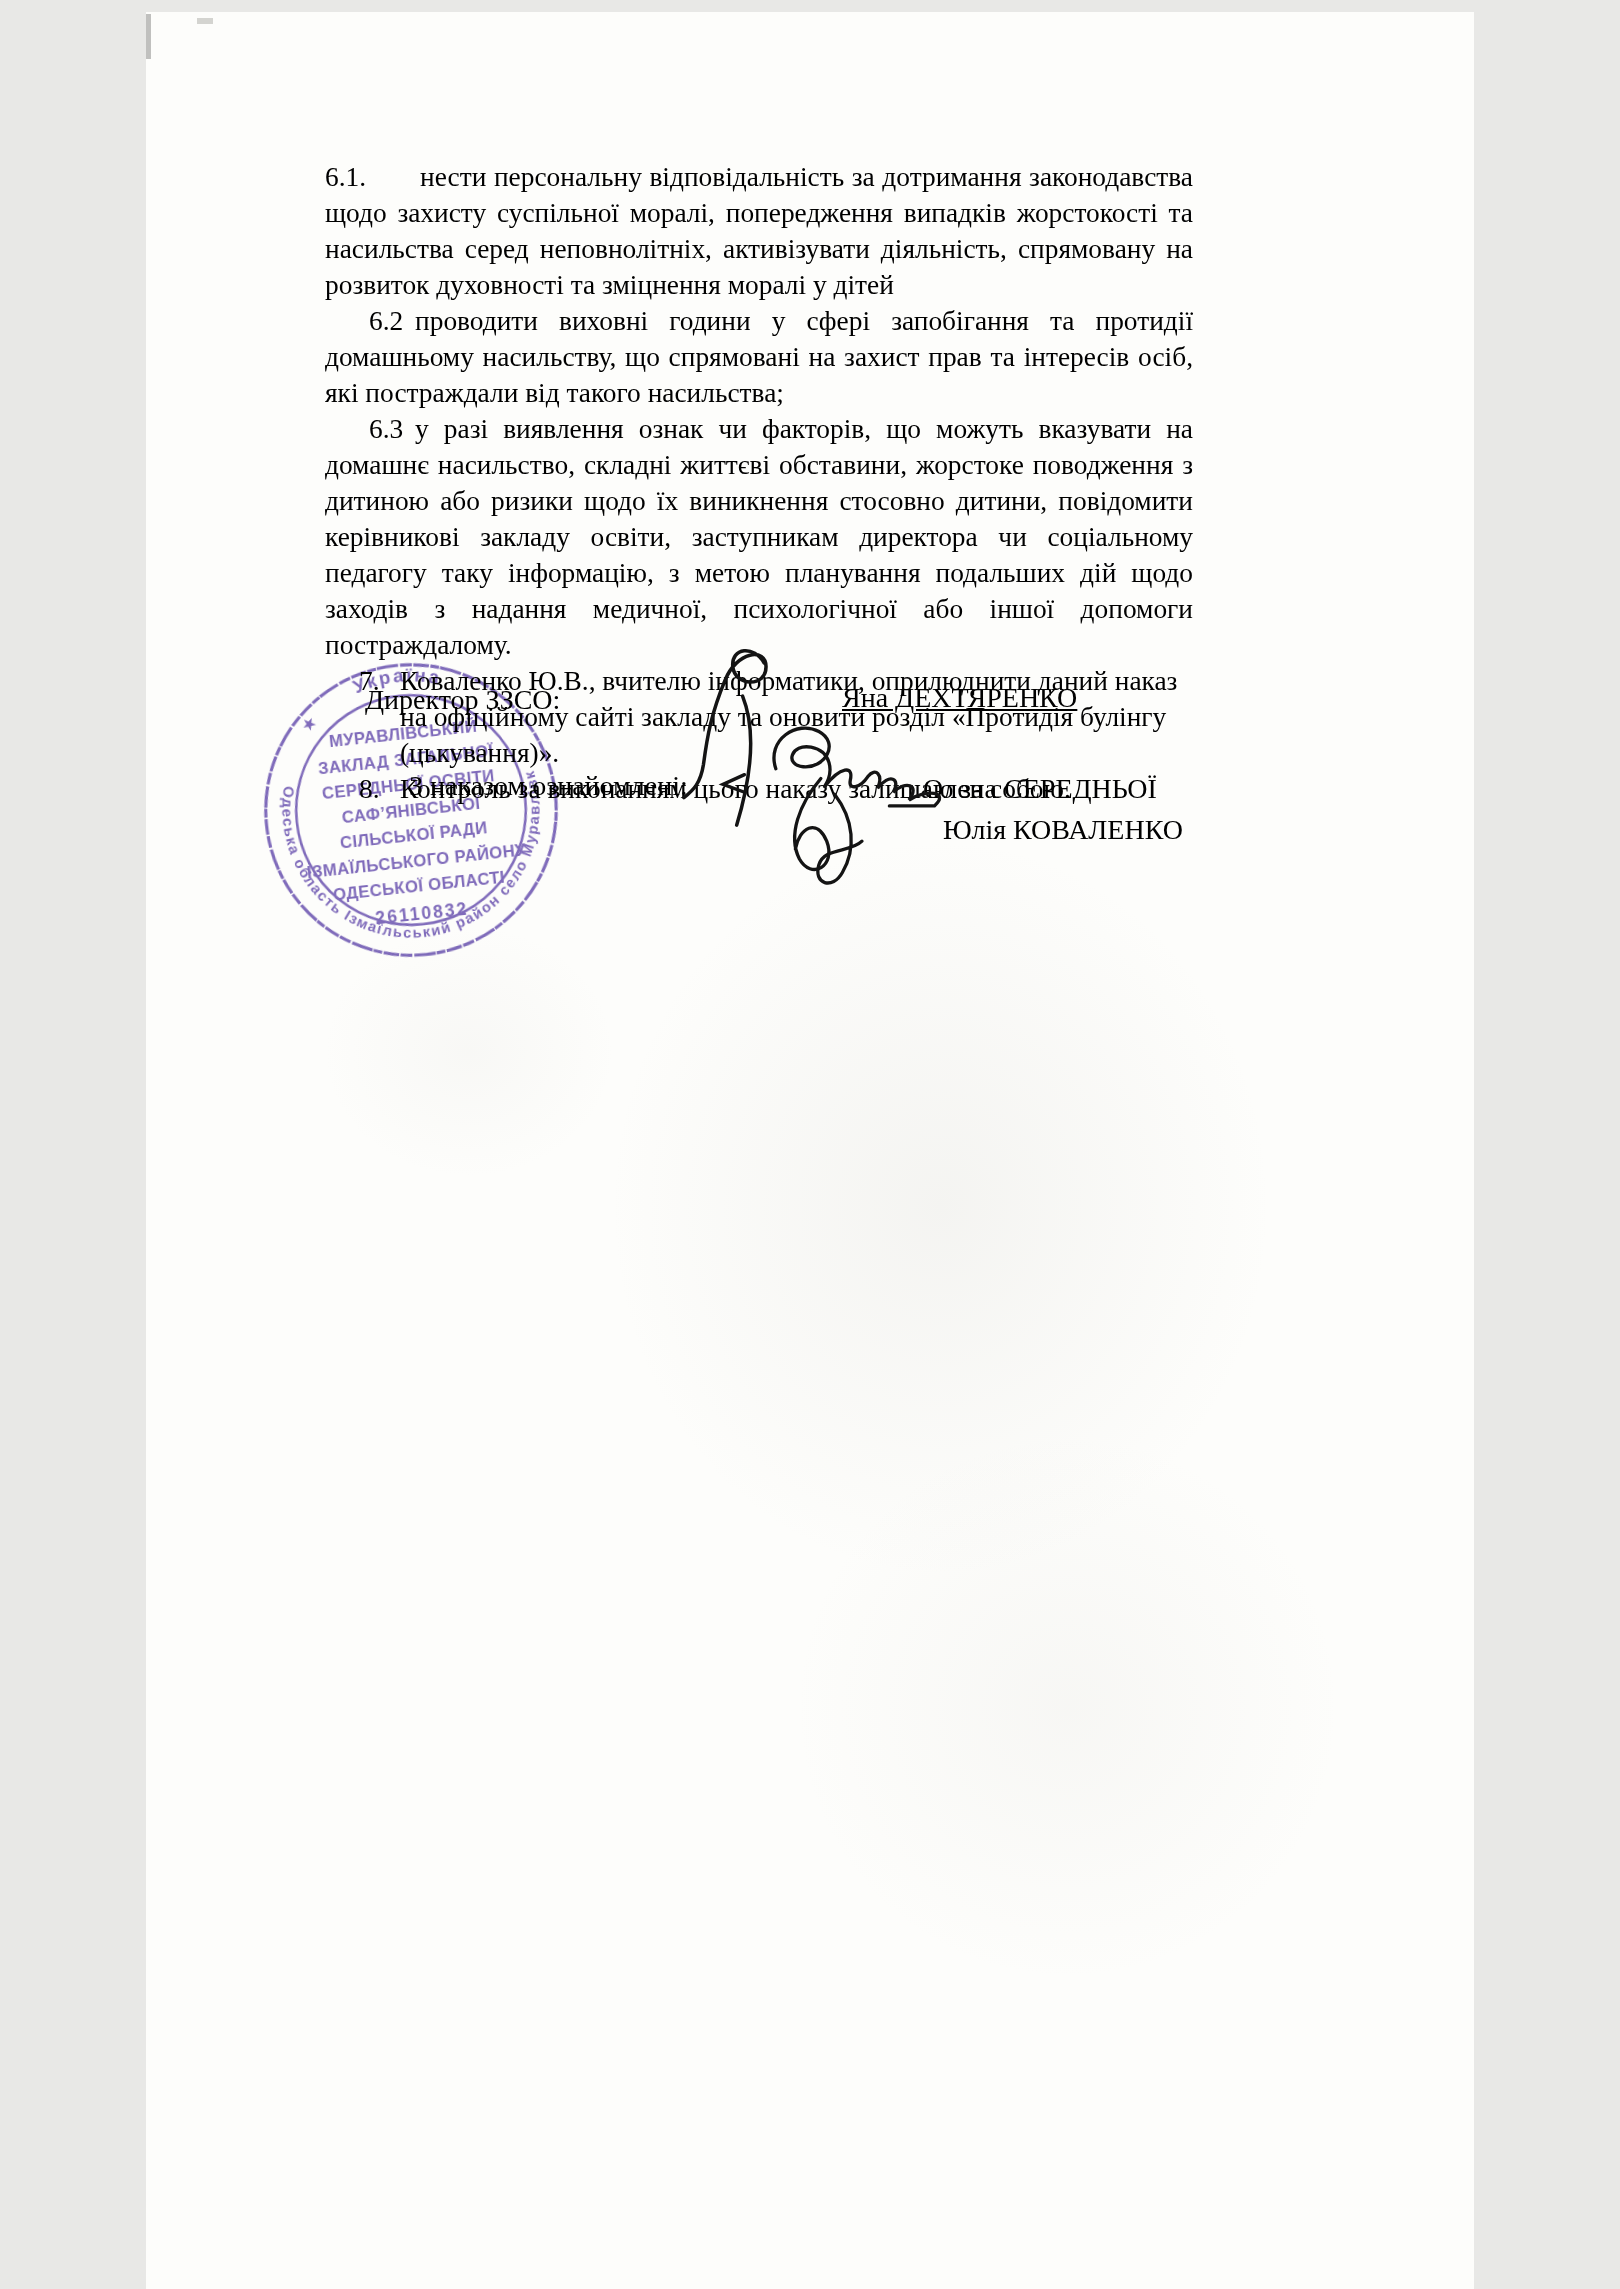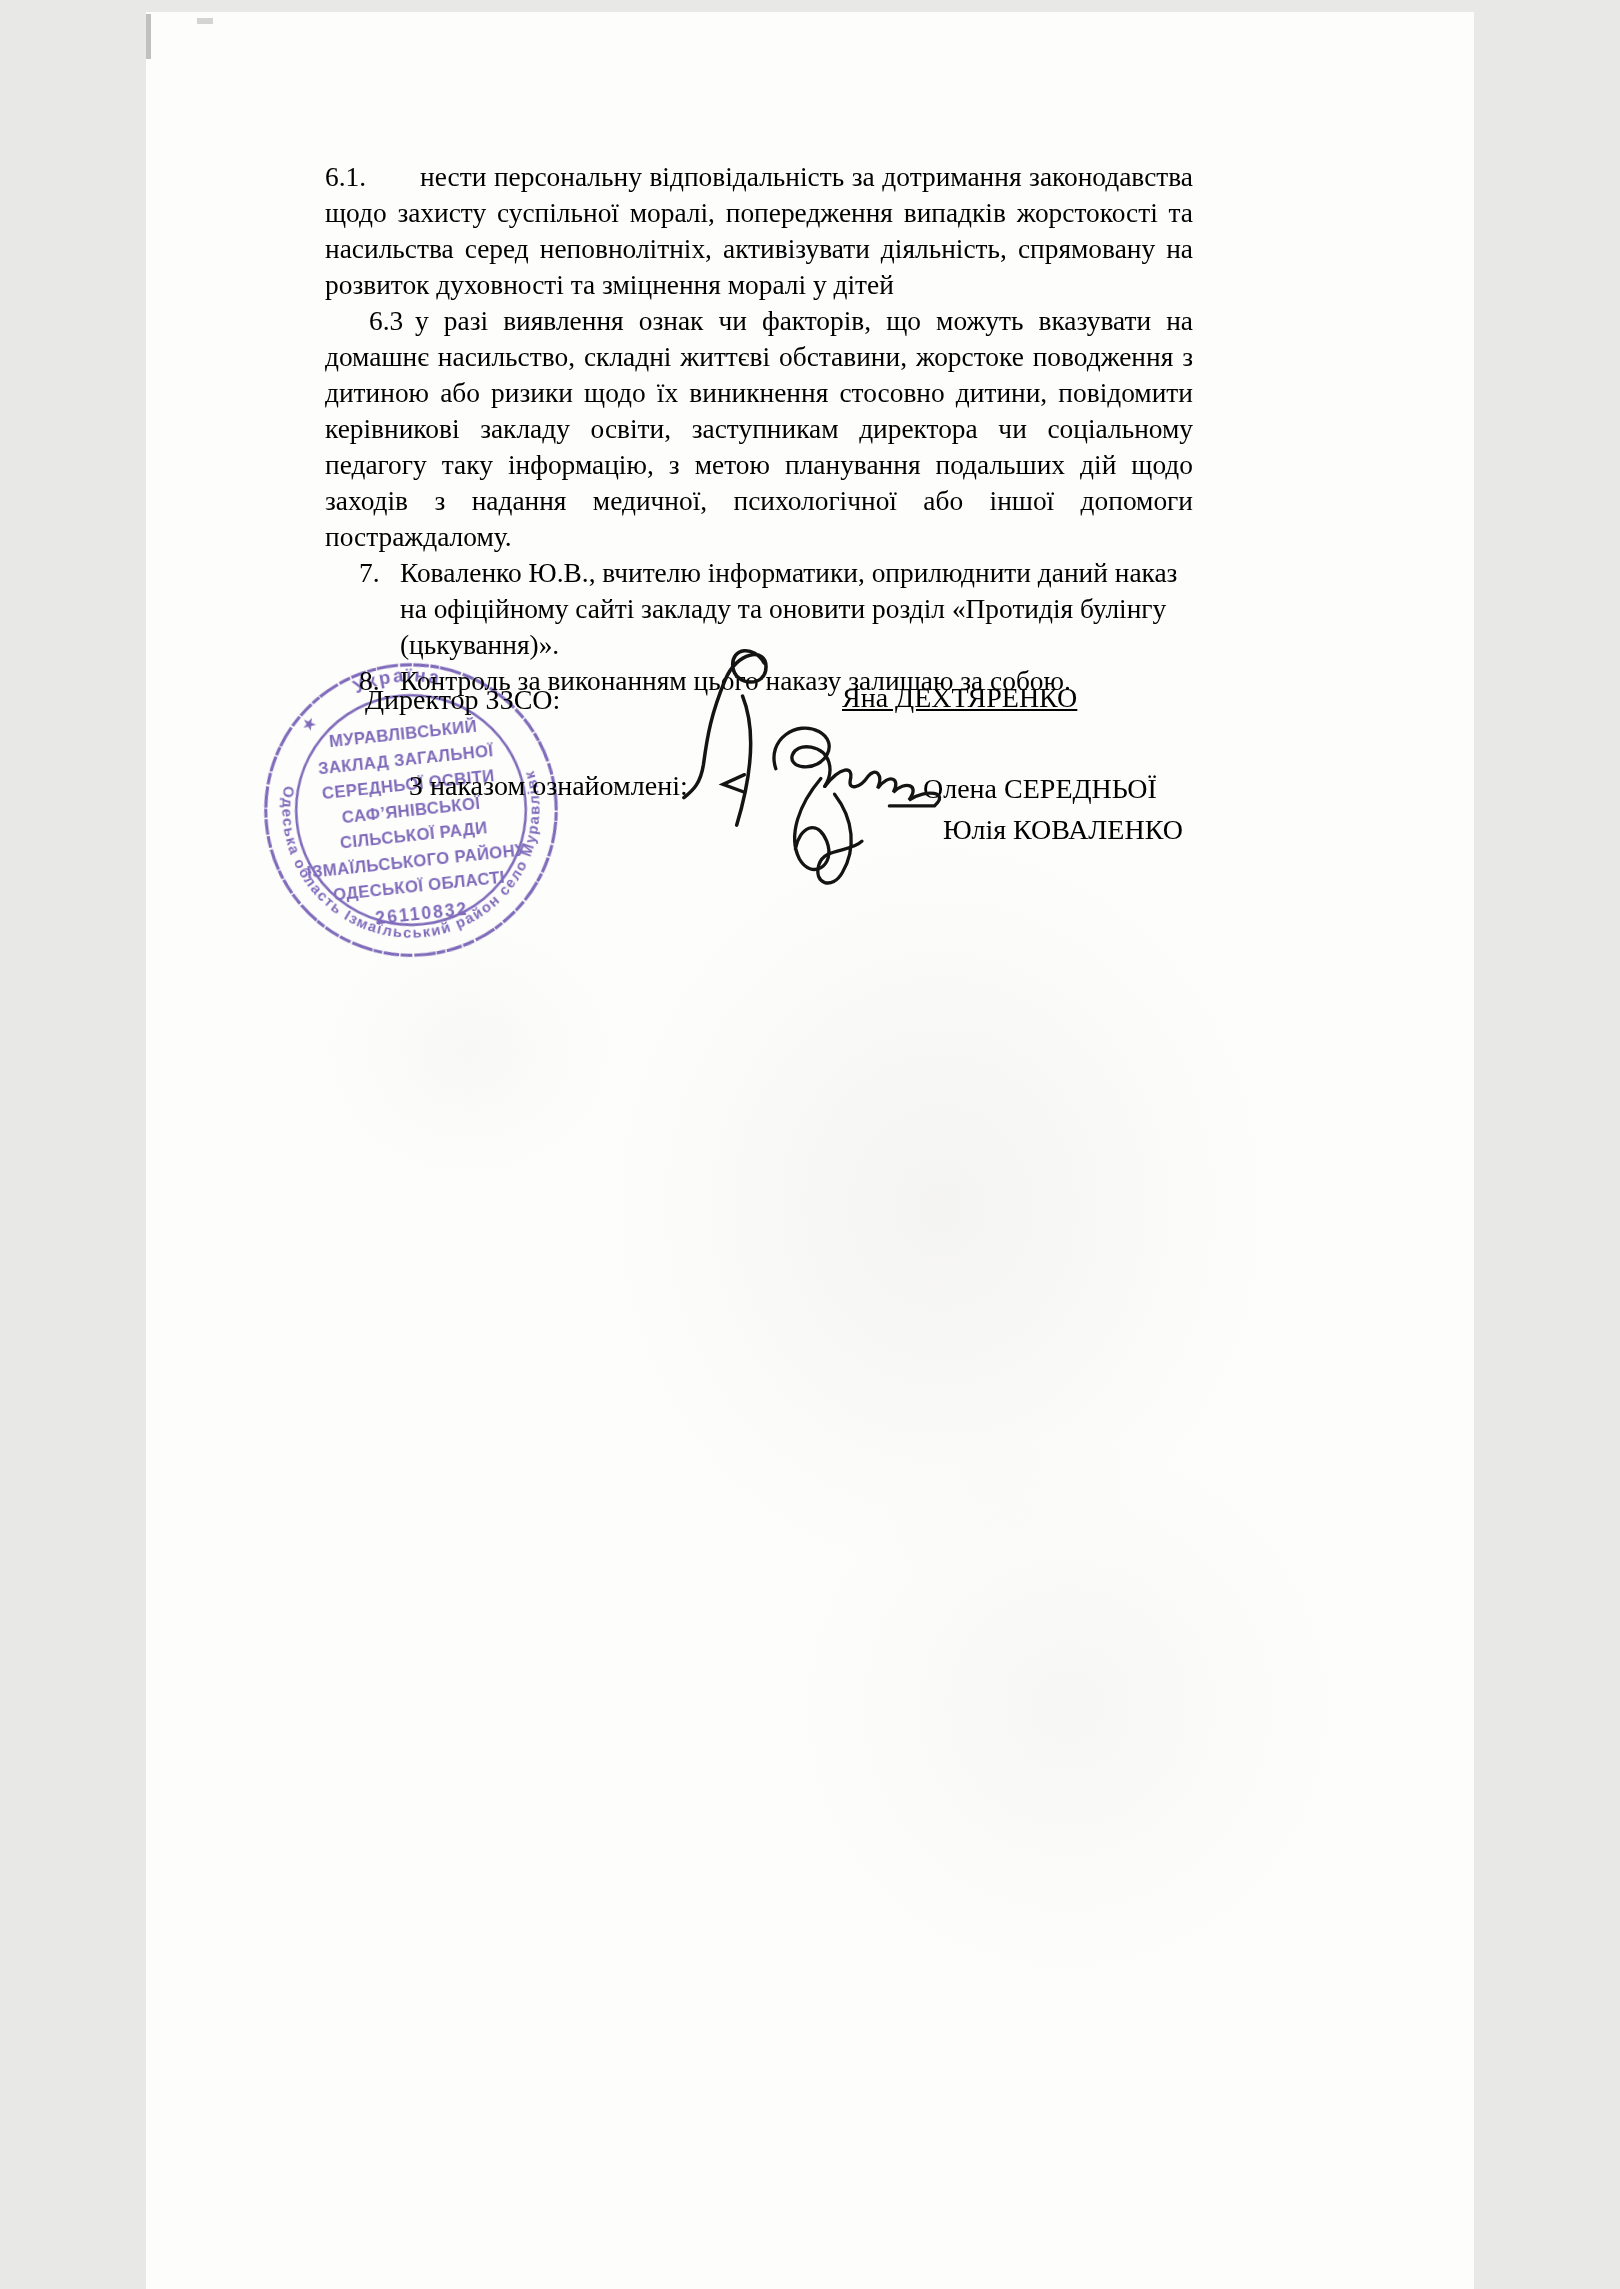--- a/index.html
+++ b/index.html
@@ -66,20 +66,21 @@
 <div class="page">
 
   <div class="edge-mark"></div>
   <div class="edge-dot"></div>
   <div class="smudge s1"></div>
   <div class="smudge s2"></div>
   <div class="smudge s3"></div>
 
   <div class="body-text">
     <p><span class="pnum-wide">6.1.</span><span>нести персональну відповідальність за дотримання законодавства щодо захисту суспільної моралі, попередження випадків жорстокості та насильства серед неповнолітніх, активізувати діяльність, спрямовану на розвиток духовності та зміцнення моралі у дітей</span></p>
+    <p class="p-indent"><span class="pnum-gap">6.2</span><span>проводити виховні години у сфері запобігання та протидії домашньому насильству, що спрямовані на захист прав та інтересів осіб, які постраждали від такого насильства;</span></p>
     <p class="p-indent"><span class="pnum-gap">6.3</span><span>у разі виявлення ознак чи факторів, що можуть вказувати на домашнє насильство, складні життєві обставини, жорстоке поводження з дитиною або ризики щодо їх виникнення стосовно дитини, повідомити керівникові закладу освіти, заступникам директора чи соціальному педагогу таку інформацію, з метою планування подальших дій щодо заходів з надання медичної, психологічної або іншої допомоги постраждалому.</span></p>
     <div class="list-item"><span class="list-num">7.</span><span>Коваленко Ю.В., вчителю інформатики, оприлюднити даний наказ на офіційному сайті закладу та оновити  розділ «Протидія булінгу (цькування)».</span></div>
     <div class="list-item"><span class="list-num">8.</span><span>Контроль за виконанням цього наказу залишаю за собою.</span></div>
   </div>
 
   <div class="sig-label" style="left:219px;top:672px;">Директор ЗЗСО:</div>
   <div class="sig-label" style="left:696px;top:670px;text-decoration:underline;">Яна ДЕХТЯРЕНКО</div>
   <div class="sig-label" style="left:263px;top:758px;">З наказом ознайомлені:</div>
   <div class="sig-label" style="left:777px;top:761px;">Олена СЕРЕДНЬОЇ</div>
   <div class="sig-label" style="left:797px;top:802px;">Юлія КОВАЛЕНКО</div>

